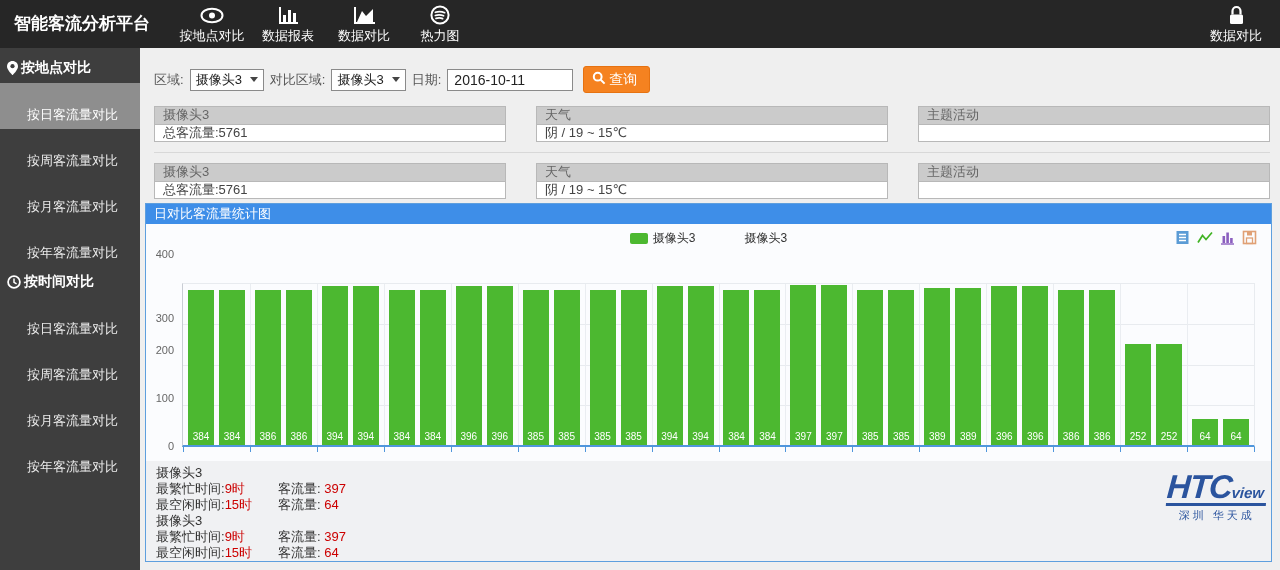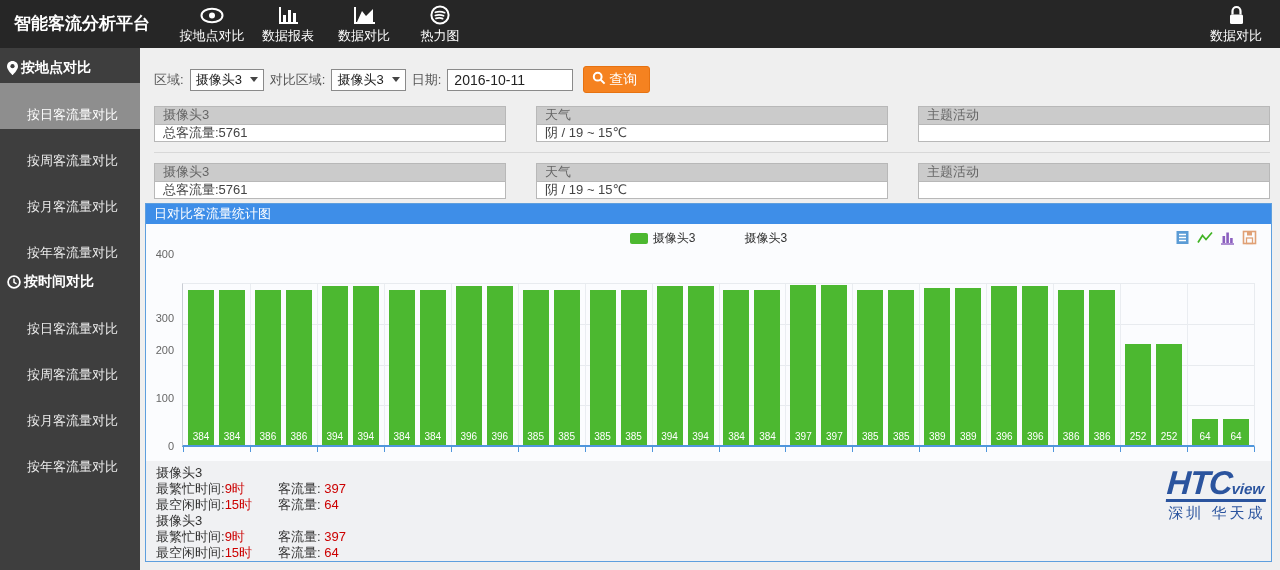--- a/index.html
+++ b/index.html
@@ -61,21 +61,21 @@
 
   .summary-region { position:absolute; left:0; right:0; bottom:0; height:100px; background:#F0F1F3; padding:4px 0 0 10px; font-size:13px; color:#333; }
   .sum-line { line-height:16px; white-space:nowrap; }
   .sum-seg1 { display:inline-block; min-width:122px; }
   .sum-value { color:#CC0000; }
 
   .logo { position:absolute; right:4px; bottom:38px; color:#2B549E; }
   .logo-top { font-style:italic; font-weight:bold; display:flex; align-items:baseline; border-bottom:3px solid #2B549E; padding:0 3px 1px 0; transform:skewX(-4deg); line-height:0.95; }
   .brand-main { font-size:33px; letter-spacing:-1px; }
   .brand-suffix { font-size:15px; }
-  .logo-sub { font-size:15px; letter-spacing:3px; margin-top:2px; text-align:center; white-space:nowrap; }
+  .logo-sub { font-size:11px; letter-spacing:3px; margin-top:2px; text-align:center; white-space:nowrap; }
 </style>
 </head>
 <body>
 
 <div class="top-header">
   <div class="app-title">智能客流分析平台</div>
   <div class="top-nav">
       <div class="nav-item">
         <div class="nav-icon">
           <svg width="24" height="17" viewBox="0 0 24 17">

